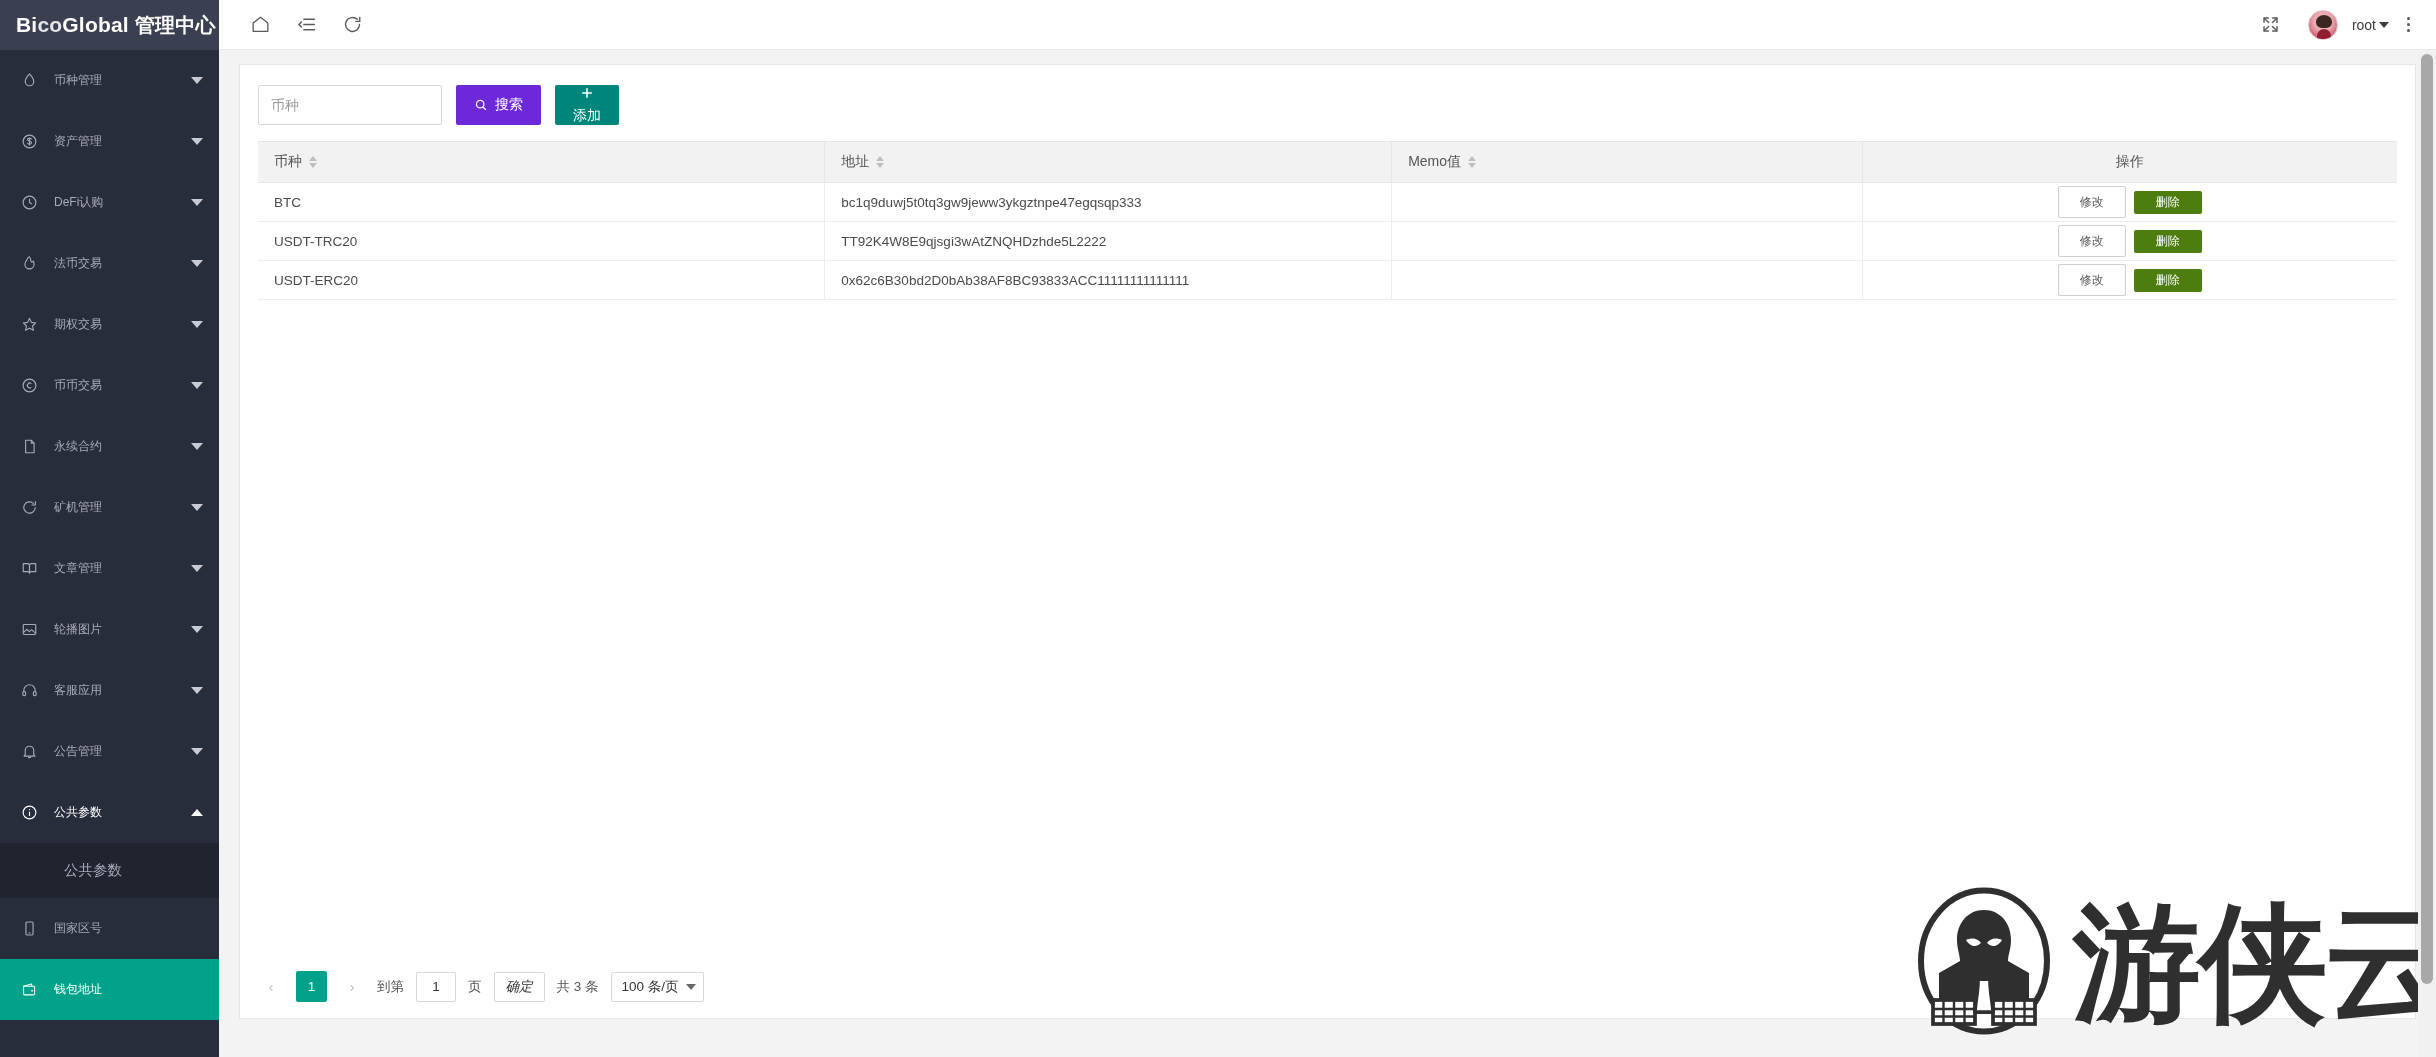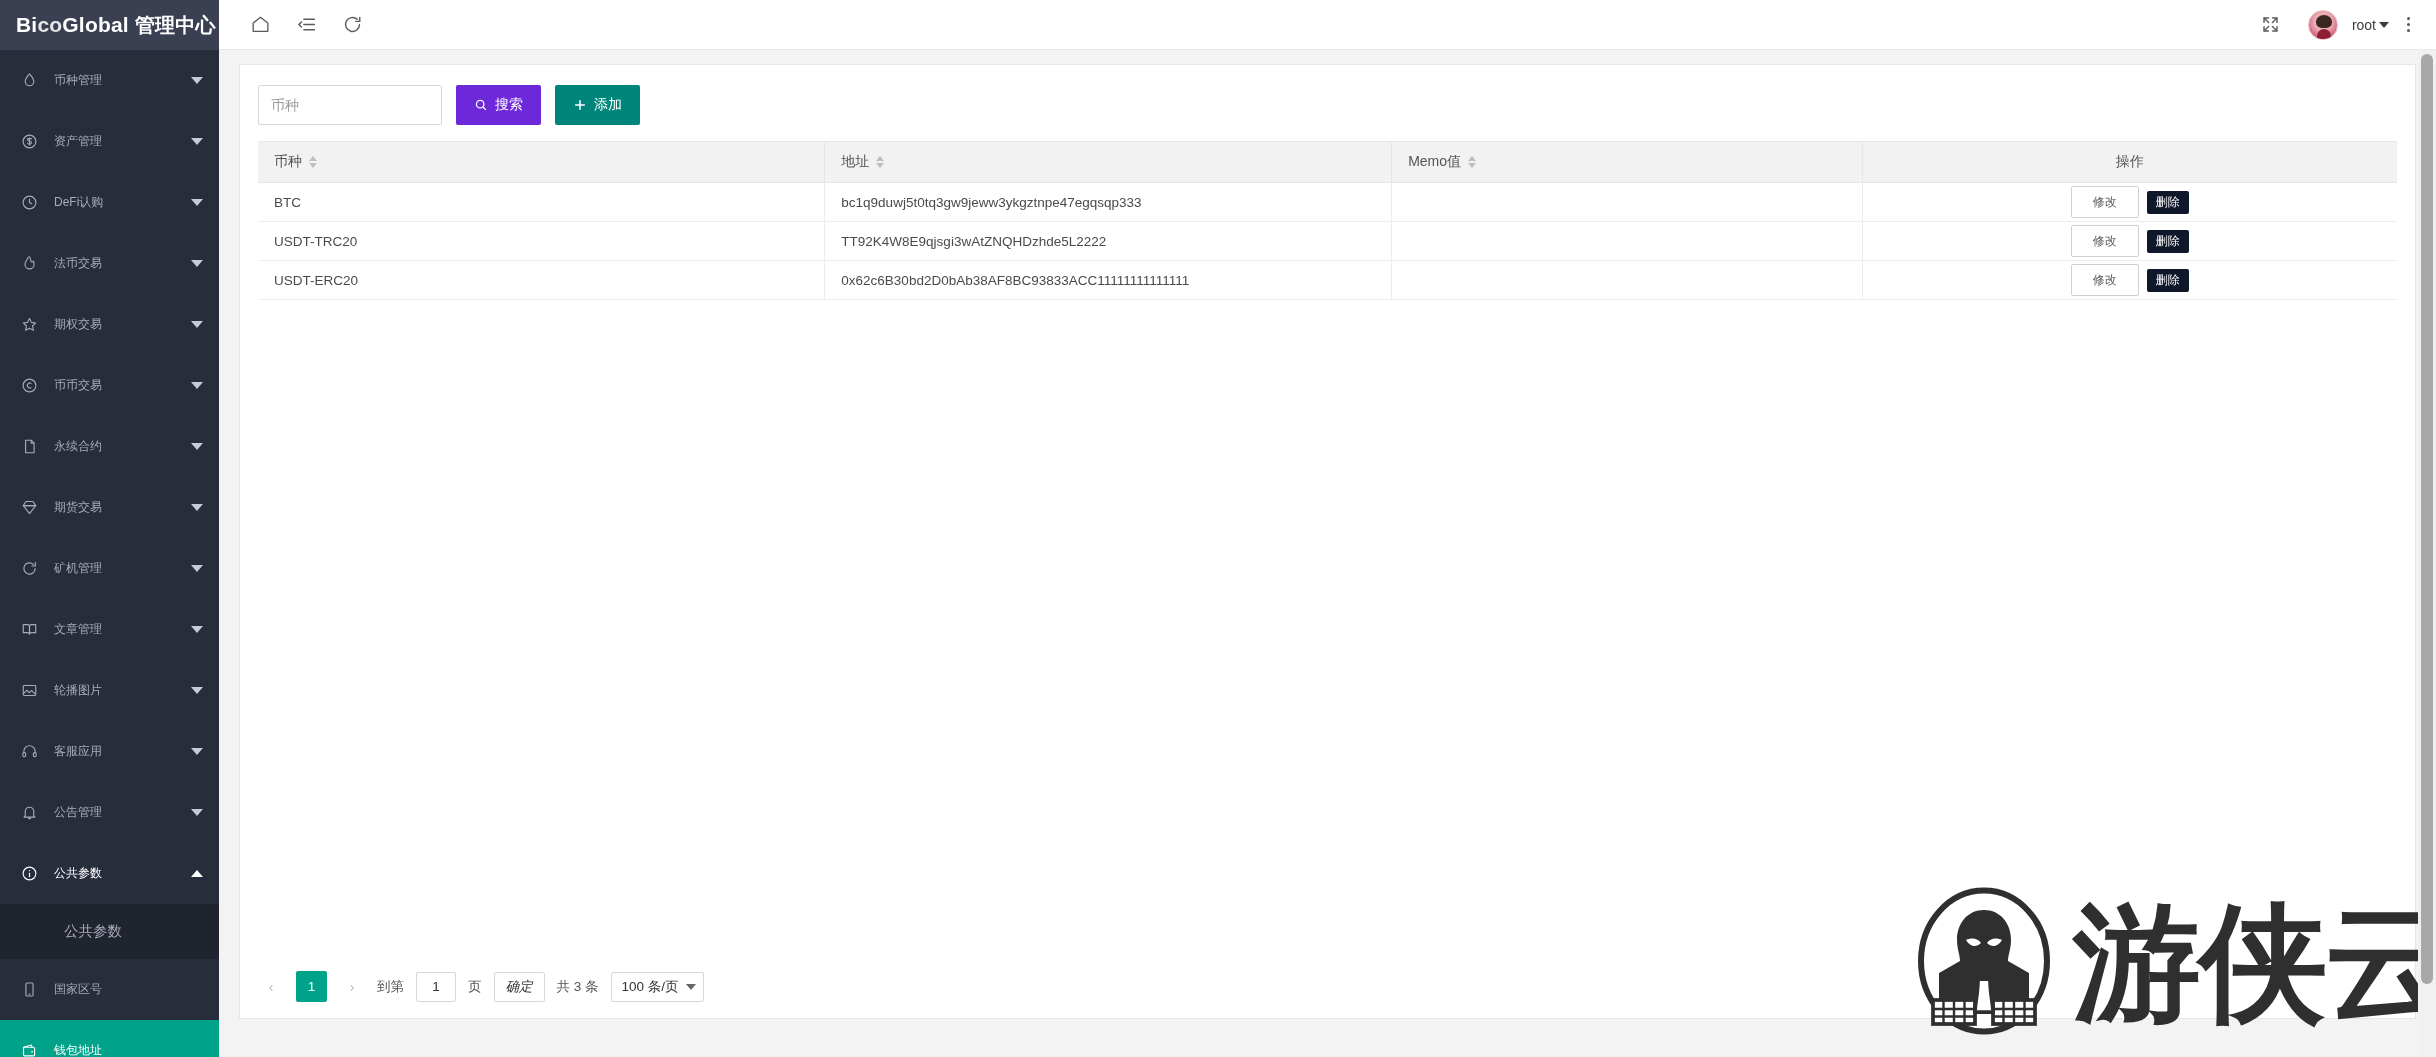--- a/index.html
+++ b/index.html
@@ -165,21 +165,21 @@
   .search-input::placeholder { color: #9a9a9a; }
   .btn {
     height: 40px;
     border: none; border-radius: 2px;
     display: inline-flex; align-items: center; justify-content: center; gap: 7px;
     font-size: 14px; color: #fff;
     padding: 0 18px; cursor: pointer;
     font-family: "Liberation Sans", sans-serif;
   }
   .btn-search { background: #6d28d9; }
-  .btn-add { background: #00857a; }
+  .btn-add { background: #00857a; flex-direction: column; }
   .btn svg { width: 14px; height: 14px; display: block; }
 
   
   .tbl-wrap { padding: 0 18px; flex: 1; display:flex; flex-direction:column; }
   table.grid { width: 100%; border-collapse: collapse; table-layout: fixed; }
   table.grid thead th {
     background: #f2f2f2;
     border-top: 1px solid #e6e6e6;
     border-bottom: 1px solid #e6e6e6;
     border-right: 1px solid #e6e6e6;
@@ -209,22 +209,22 @@
     width:0;height:0;border-left:4px solid transparent;border-right:4px solid transparent;
     border-top:5px solid #bfbfbf;
   }
   .op-cell { display: inline-flex; align-items: center; gap: 8px; }
   .btn-edit {
     border: 1px solid #d0d0d0; background: #fff; color: #5a5a5a;
     font-size: 12px; border-radius: 2px; height: 32px; padding: 0 21px;
     cursor: pointer; font-family: "Liberation Sans", sans-serif;
   }
   .btn-del {
-    border: none; background: #0f172a; color: #fff;
-    font-size: 12px; border-radius: 2px; height: 23px; padding: 0 9px;
+    border: none; background: #4d7c0f; color: #fff;
+    font-size: 12px; border-radius: 2px; height: 23px; padding: 0 22px;
     cursor: pointer; font-family: "Liberation Sans", sans-serif;
   }
 
   
   .pager {
     display: flex; align-items: center; gap: 12px;
     padding: 14px 18px 16px 18px;
     font-size: 13.5px; color: #555;
   }
   .pg-arrow {
@@ -366,30 +366,20 @@
       <span class="ico">
         <svg viewBox="0 0 24 24" fill="none" stroke="currentColor" stroke-width="1.6" stroke-linejoin="round">
             <path d="M6.5 3.2h8l4 4v13.6h-12z"></path>
             <path d="M14.5 3.2v4.2h4"></path>
           </svg>
       </span>
       <span class="lbl">永续合约</span>
       <span class="caret"></span>
     </div>
 
-    <div class="nav-item">
-      <span class="ico">
-        <svg viewBox="0 0 24 24" fill="none" stroke="currentColor" stroke-width="1.6" stroke-linejoin="round">
-            <path d="M3.2 9.3h17.6L12 20.6z"></path>
-            <path d="M7 3.6h10l3.8 5.7H3.2z"></path>
-          </svg>
-      </span>
-      <span class="lbl">期货交易</span>
-      <span class="caret"></span>
-    </div>
 
     <div class="nav-item">
       <span class="ico">
         <svg viewBox="0 0 24 24" fill="none" stroke="currentColor" stroke-width="1.6" stroke-linecap="round">
             <path d="M20 12a8 8 0 1 1-2.6-5.9"></path>
             <path d="M20.3 3.6v4.8h-4.8"></path>
           </svg>
       </span>
       <span class="lbl">矿机管理</span>
       <span class="caret"></span>

